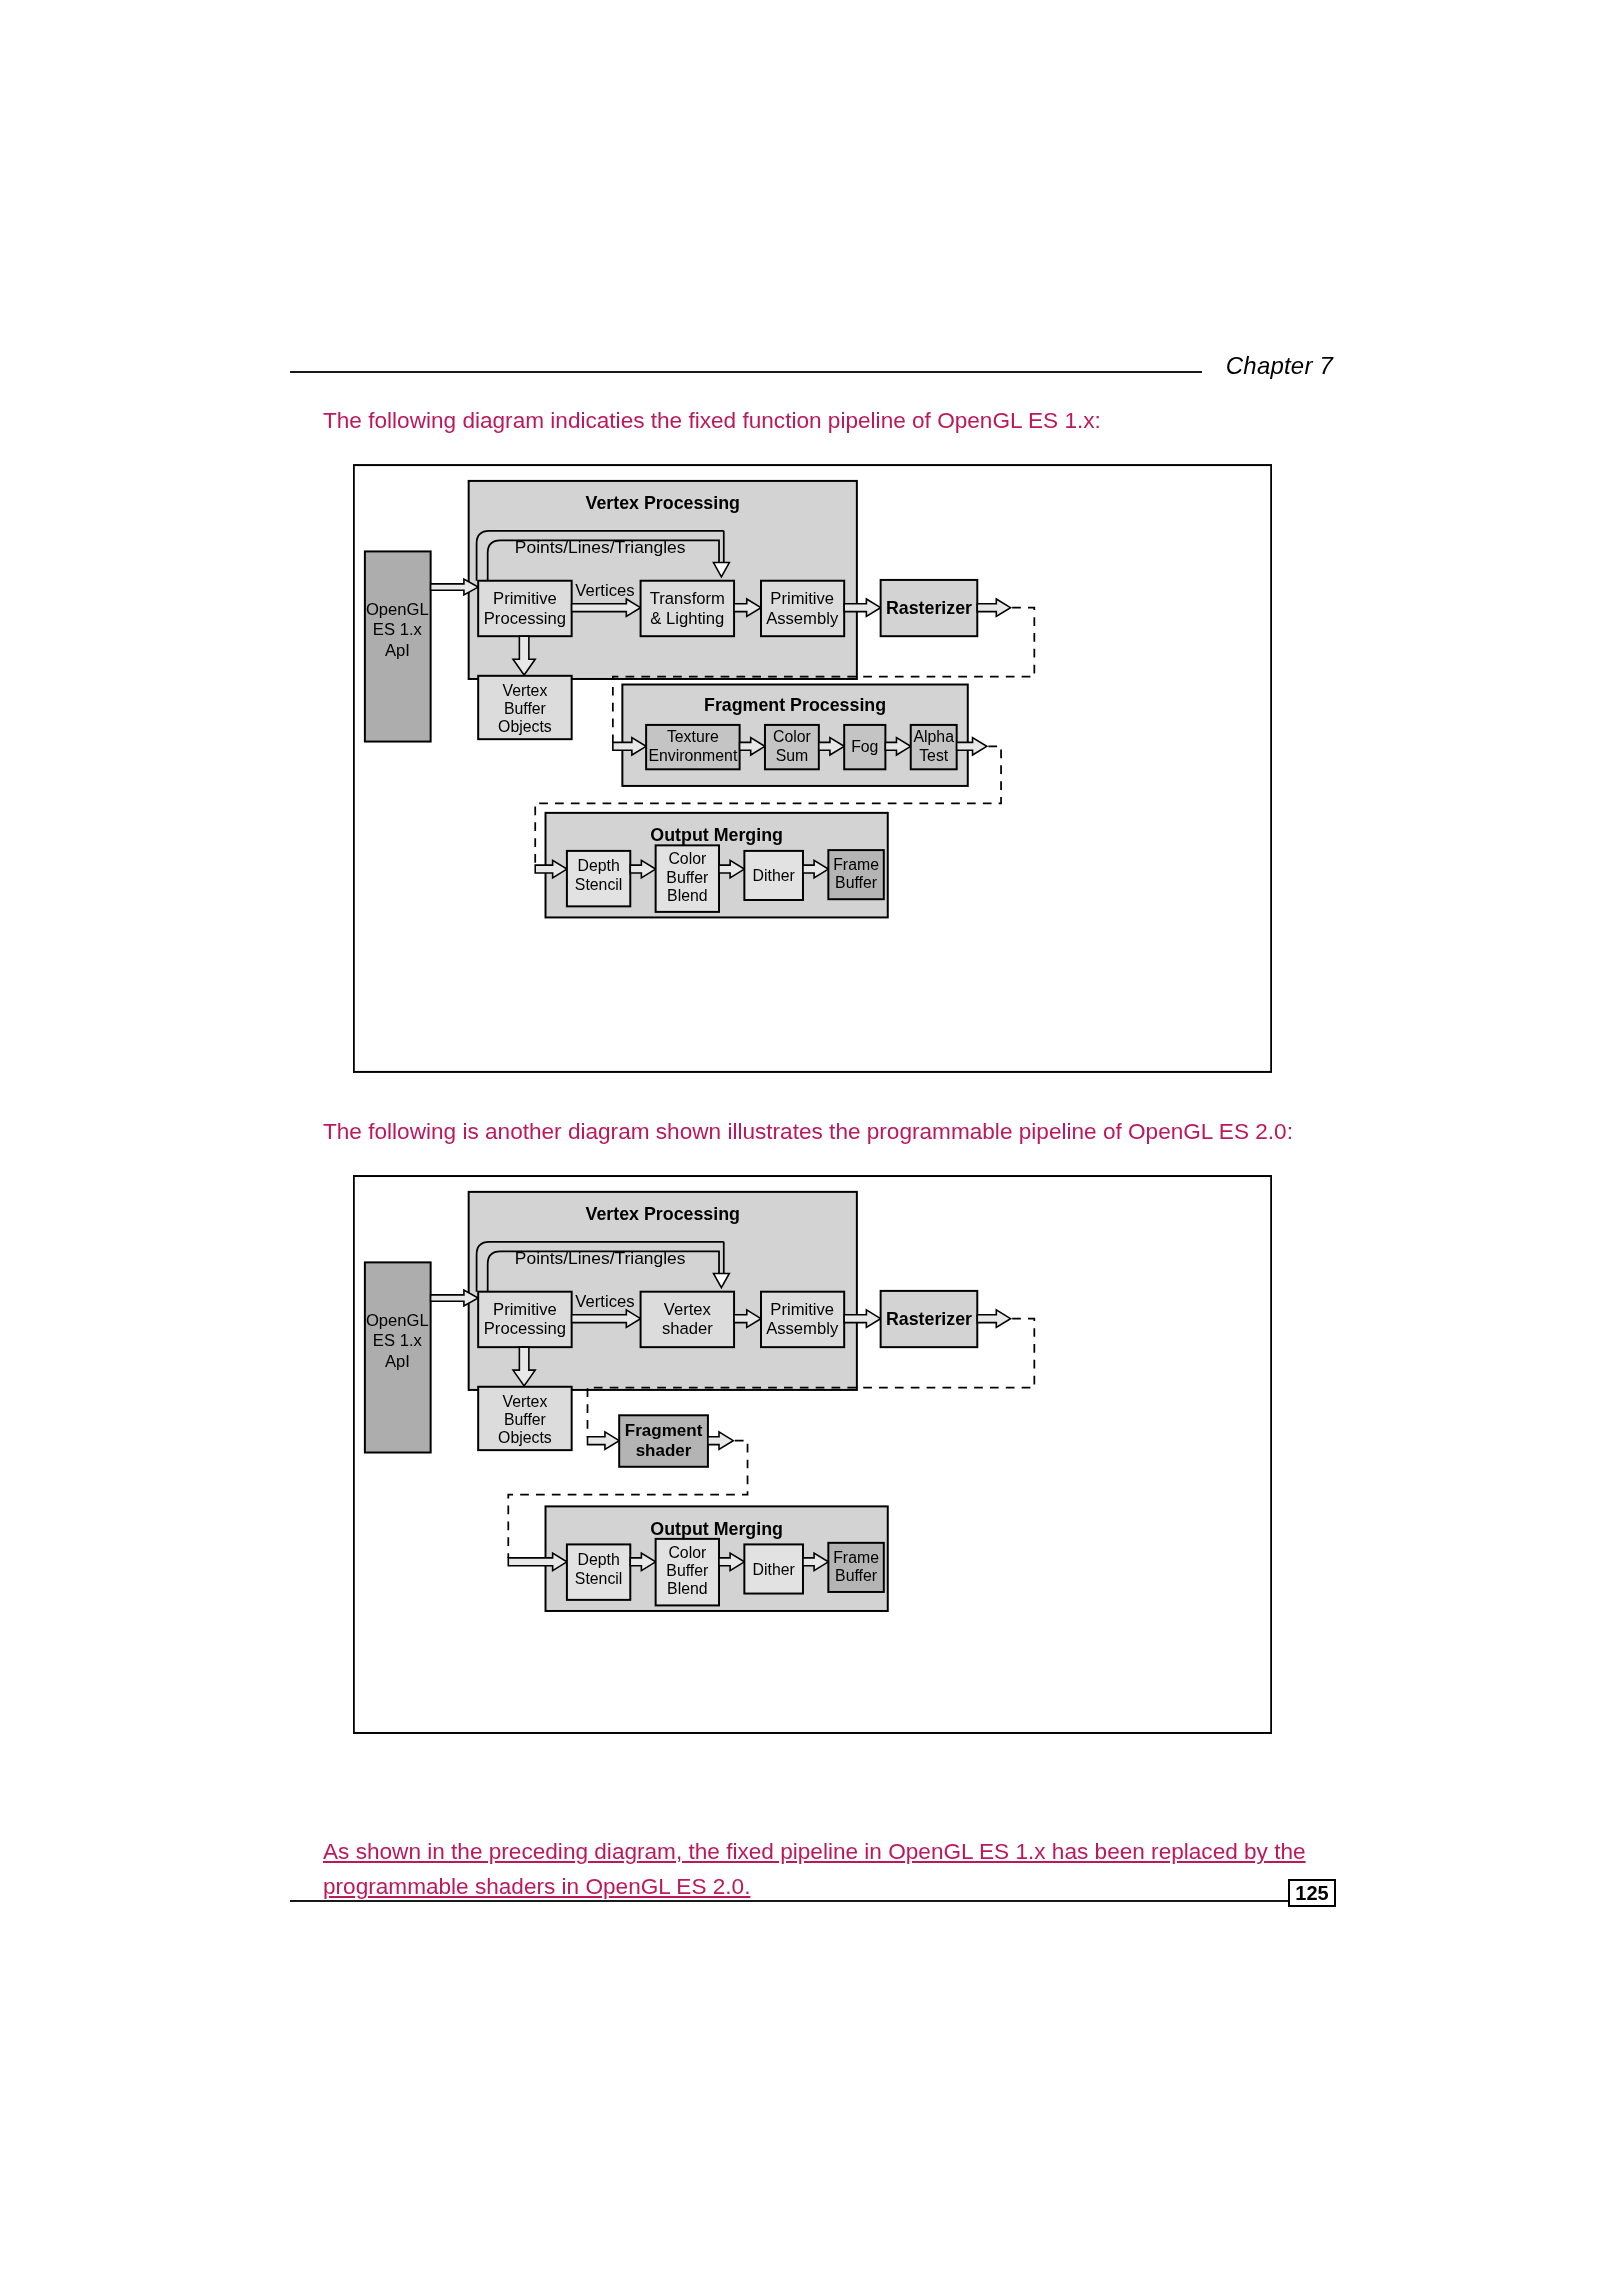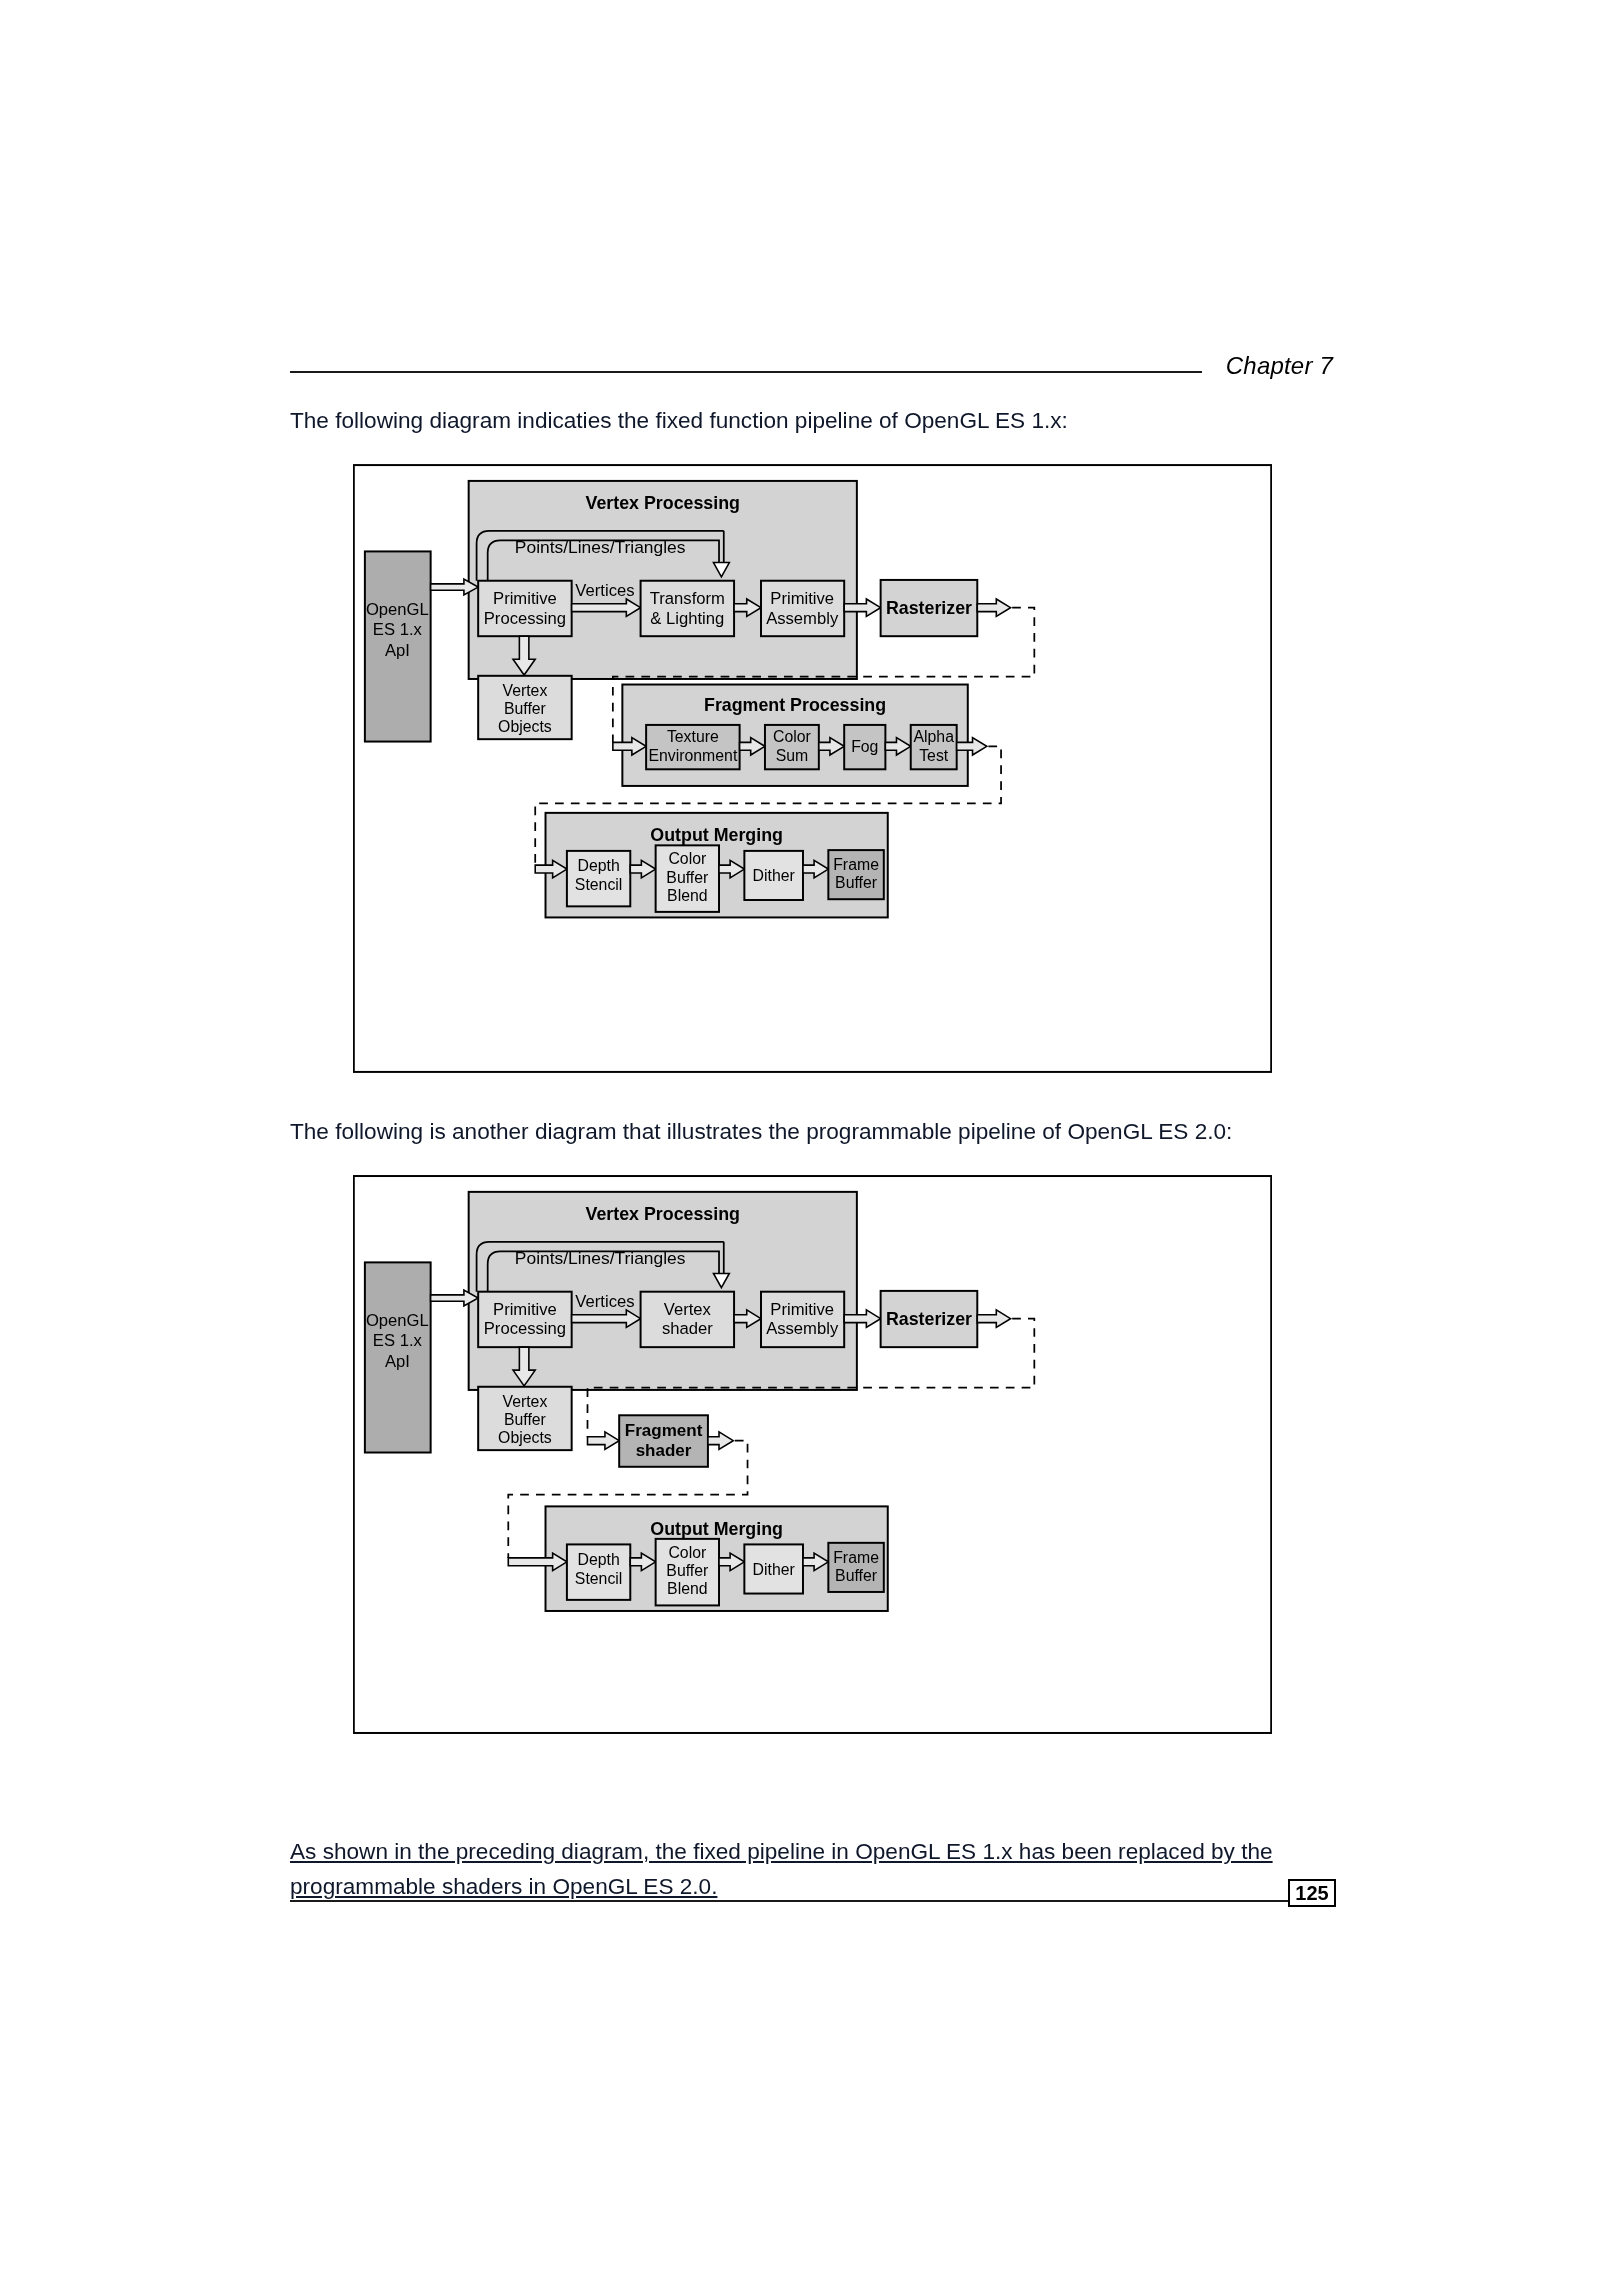--- a/index.html
+++ b/index.html
@@ -6,22 +6,22 @@
   body{width:1623px;height:2295px;font-family:"Liberation Sans",sans-serif;color:#000;position:relative;overflow:hidden;}
   .page{position:absolute;left:0;top:0;width:1623px;height:2295px;}
 
   
   .header{position:absolute;left:290px;top:352px;width:1043px;height:36px;}
   .header .rule{position:absolute;left:0;top:19px;width:912px;height:2.4px;background:#1a1a1a;}
   .header .chapter{position:absolute;right:0;top:0;font-size:24px;font-style:italic;
       font-family:"Liberation Sans",sans-serif;letter-spacing:0.2px;white-space:nowrap;}
 
   
-  .para{position:absolute;font-size:22.6px;line-height:35px;color:#0f172a;
-        font-family:"Liberation Sans",sans-serif;}
+  .para{position:absolute;font-size:22.6px;line-height:35px;color:#be185d;
+        font-family:"Liberation Sans",sans-serif;margin-left:33px;}
   #para-intro1{left:290px;top:403px;width:1054px;}
   #para-intro2{left:290px;top:1114px;width:1078px;}
   #para-closing{left:290px;top:1834px;width:1066px;text-decoration:underline;}
 
   
   .footer{position:absolute;left:290px;top:1885px;width:1043px;height:32px;}
   .footer .rule{position:absolute;left:0;top:15px;width:1043px;height:2.4px;background:#1a1a1a;}
   .pagenum{position:absolute;right:-3.2px;top:-6.3px;border:2.4px solid #000;background:#fff;
       padding:0.8px 5.5px 1.6px 5.5px;font-size:20px;font-weight:bold;line-height:22px;margin-left:46px;}
 
@@ -156,21 +156,21 @@
       <text x="635" y="535" text-anchor="middle" font-size="20">Buffer</text>
 
       <path d="M210,217 L222,217 L222,246 L230,246 L216,266 L202,246 L210,246 Z" fill="#e8e8e8" stroke="#000" stroke-width="2"></path>
       <rect x="158" y="267" width="118" height="80" fill="#dcdcdc" stroke="#000" stroke-width="2.5"></rect>
       <text x="217" y="292" text-anchor="middle" font-size="20">Vertex</text>
       <text x="217" y="315" text-anchor="middle" font-size="20">Buffer</text>
       <text x="217" y="338" text-anchor="middle" font-size="20">Objects</text>
     </svg>
   </div>
 
-  <div class="para" id="para-intro2">The following is another diagram that illustrates the programmable pipeline of OpenGL ES 2.0:</div>
+  <div class="para" id="para-intro2">The following is another diagram shown illustrates the programmable pipeline of OpenGL ES 2.0:</div>
 
   <div class="diagram" id="diagram-prog">
     <svg width="919" height="559" viewBox="0 0 1160 705" xmlns="http://www.w3.org/2000/svg">
 
       <rect x="1" y="1" width="1158" height="703" fill="#ffffff" stroke="#000" stroke-width="2.5"></rect>
 
       <rect x="146" y="21" width="490" height="250" fill="#d3d3d3" stroke="#000" stroke-width="2.5"></rect>
       <text x="391" y="57" text-anchor="middle" font-size="22.5" font-weight="bold">Vertex Processing</text>
 
       <path d="M156,147 L156,100 Q156,84 172,84 L468,84" fill="none" stroke="#000" stroke-width="2.2"></path>

